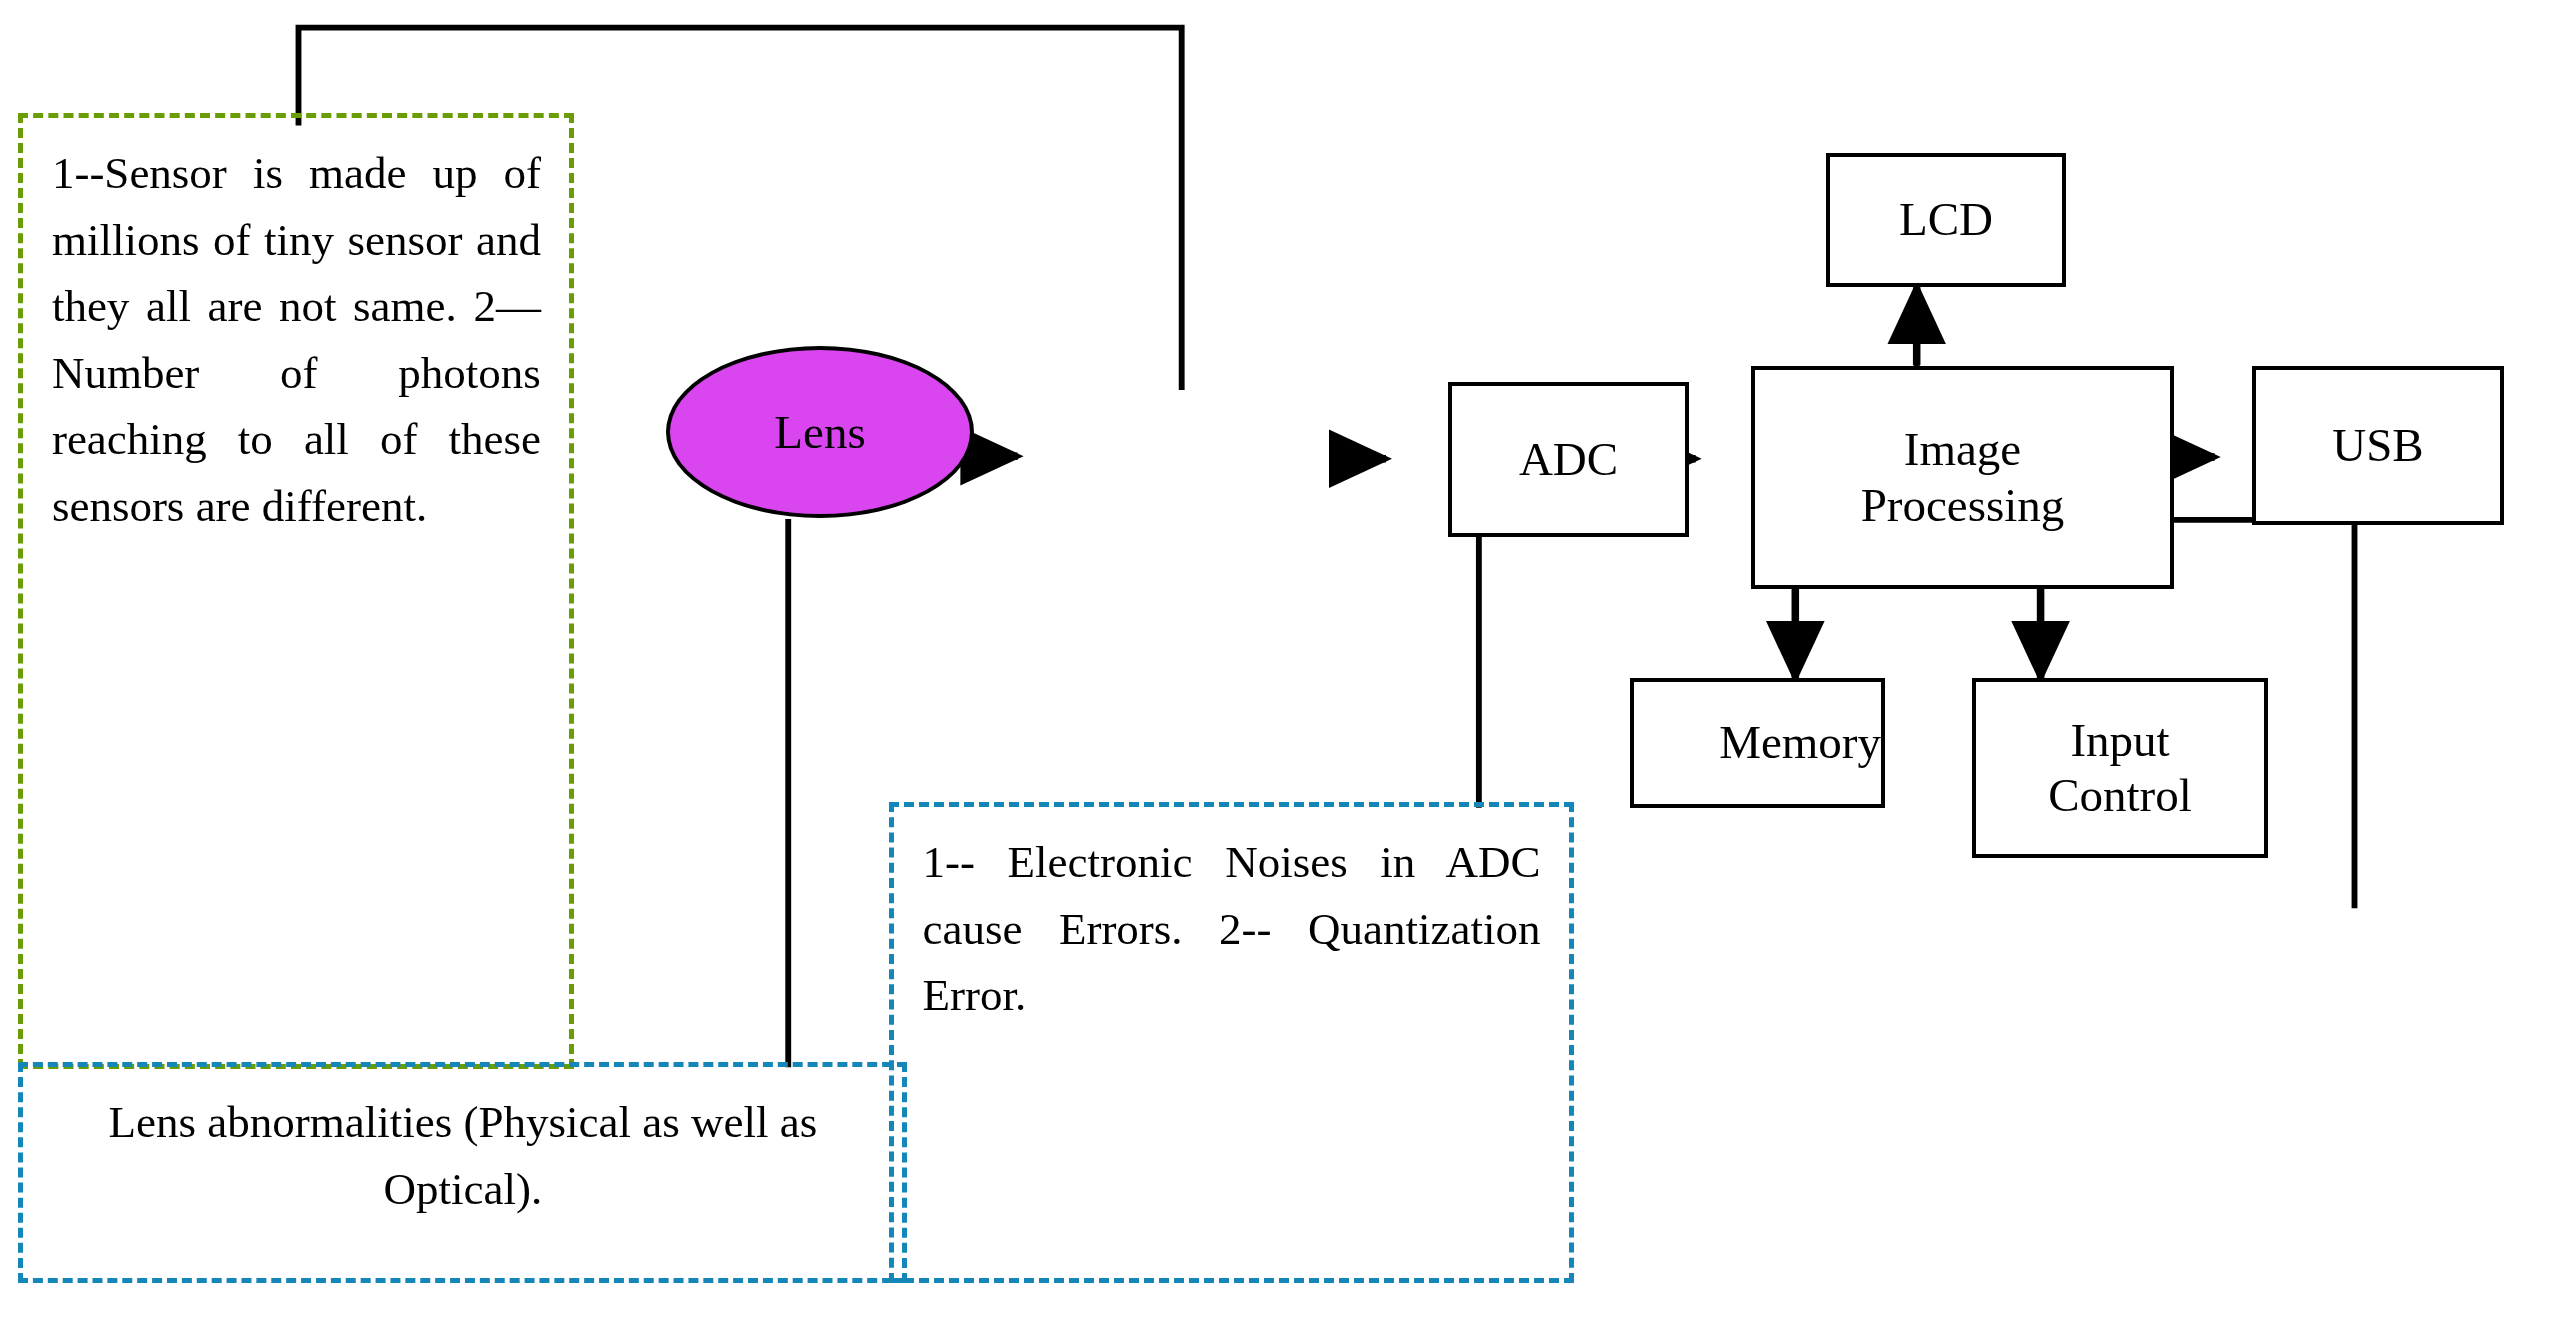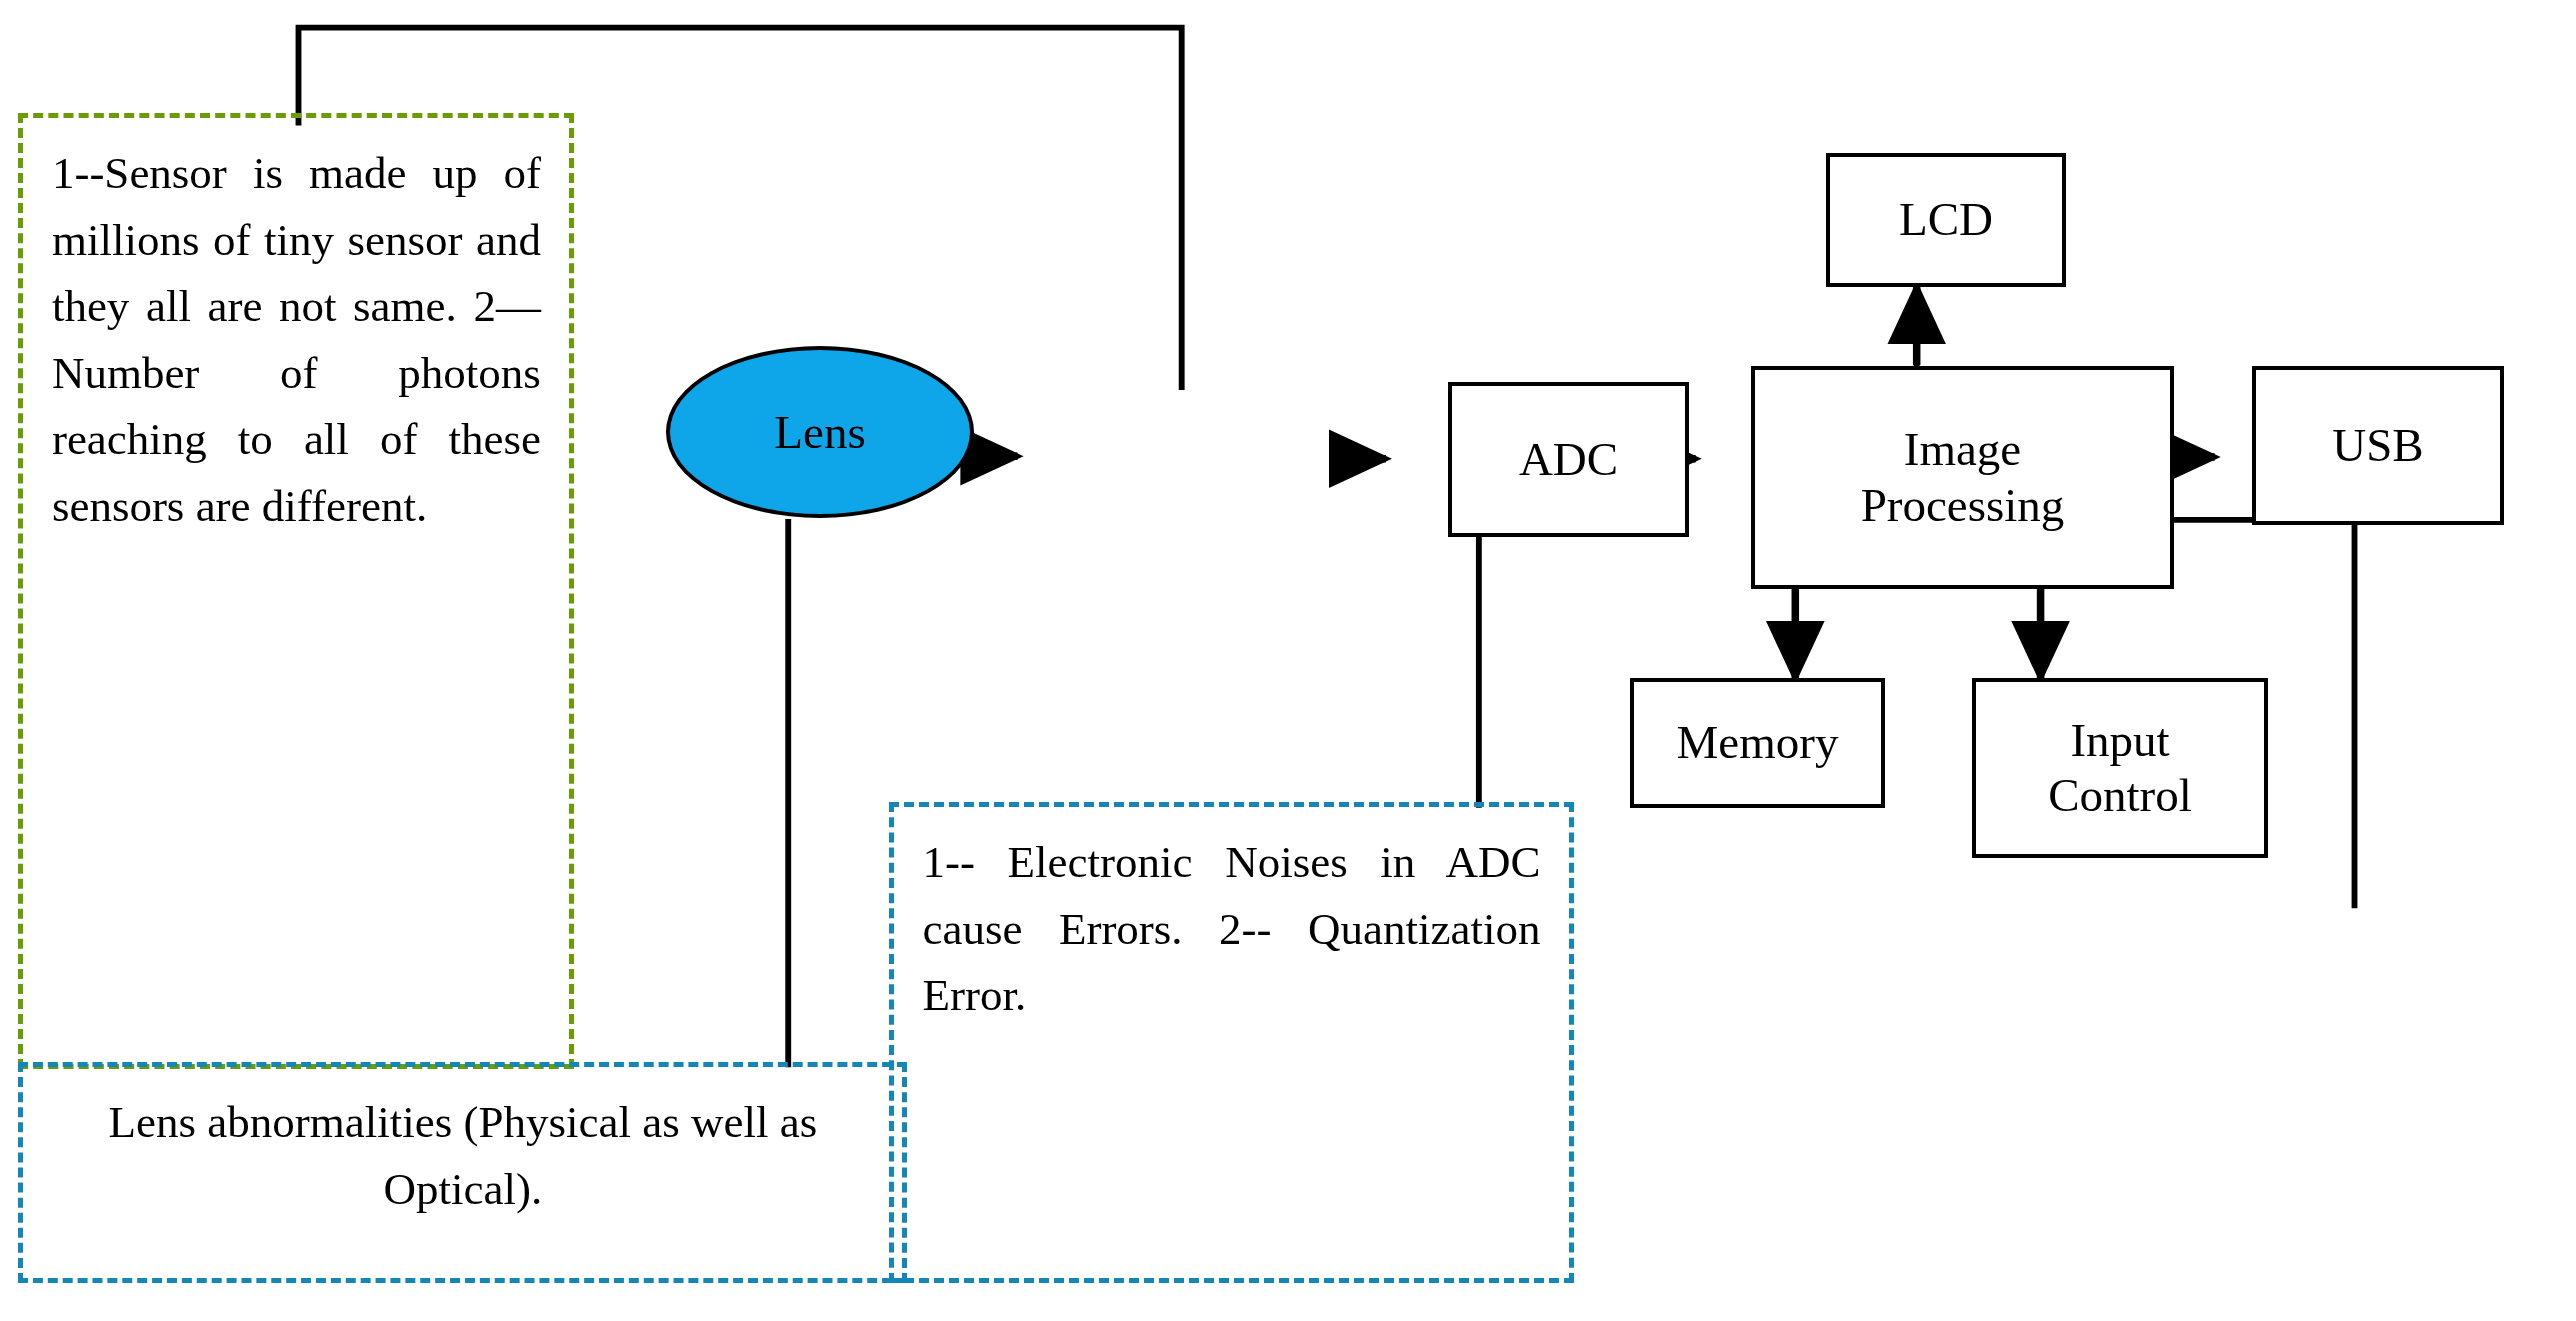--- a/index.html
+++ b/index.html
@@ -40,21 +40,21 @@
     z-index: 3;
     margin-left: 39px;
   }
   .block .label { display: block; white-space: pre-line; }
 
   .ellipse {
     position: absolute;
     box-sizing: border-box;
     border: 4.2px solid #000000;
     border-radius: 50%;
-    background: #0ea5e9;
+    background: #d946ef;
     display: flex;
     align-items: center;
     justify-content: center;
     color: #000000;
     font-size: 47px;
     z-index: 3;
   }
 
   
   .note {
@@ -153,21 +153,21 @@
   </div>
 
   <div class="block" style="left:1787px; top:153px; width:240px; height:134px;">
     <span class="label">LCD</span>
   </div>
 
   <div class="block" style="left:2213px; top:366px; width:252px; height:159px;">
     <span class="label">USB</span>
   </div>
 
-  <div class="block" style="left:1591px; top:678px; width:255px; height:130px;">
+  <div class="block" style="left:1591px; top:678px; width:255px; height:130px;justify-content:flex-end;">
     <span class="label">Memory</span>
   </div>
 
   <div class="block" style="left:1933px; top:678px; width:296px; height:180px;">
     <span class="label">Input
 Control</span>
   </div>
 
   <div class="note green justify" style="left:18.4px; top:113px; width:556px; height:956px;">
     <span class="ntext">1--Sensor is made up of millions of tiny sensor and they all are not same. 2—Number of photons reaching to all of these sensors are different.</span>

